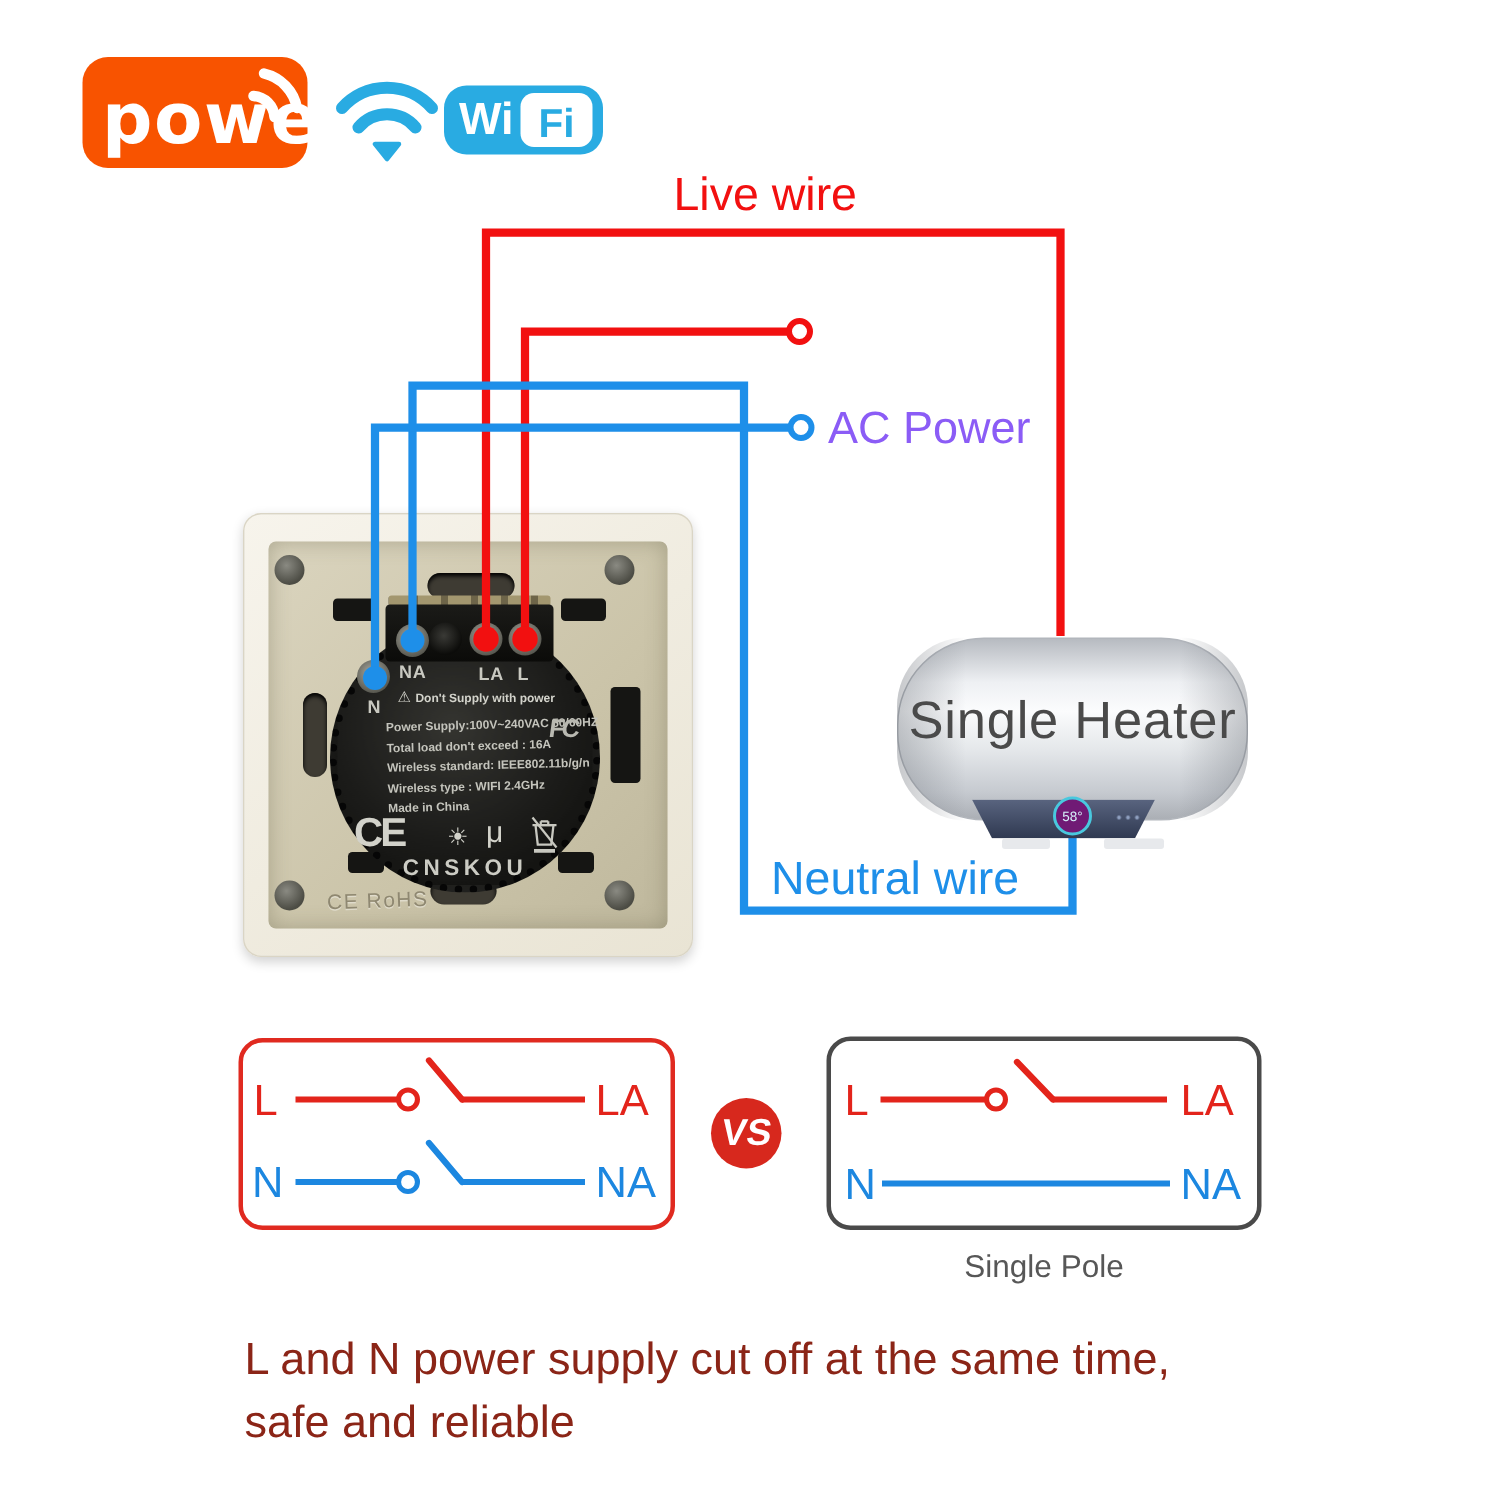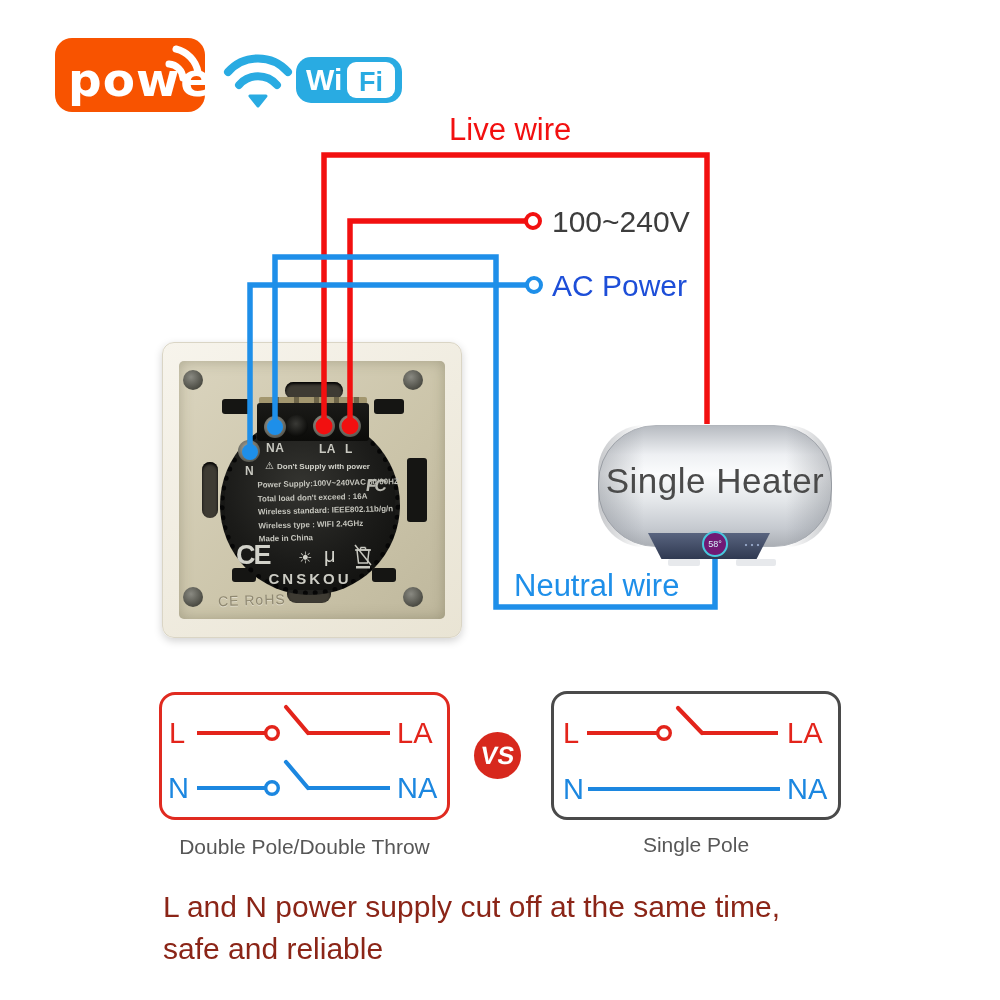--- a/index.html
+++ b/index.html
@@ -16,21 +16,21 @@
   #wifi-badge{left:296px;top:57px;width:106px;height:46px;background:#29ABE2;border-radius:15px;}
   #wifi-badge .wi{position:absolute;left:10px;top:6px;font-size:30px;font-weight:bold;color:#fff;}
   #wifi-badge .fi-box{position:absolute;left:51px;top:5px;width:48px;height:36px;background:#fff;border-radius:9px;
                       display:flex;align-items:flex-end;justify-content:center;}
   #wifi-badge .fi-box span{font-size:27px;font-weight:bold;color:#29ABE2;}
 
   
   .wire-label{white-space:nowrap;z-index:10;}
   #label-live{left:449px;top:112px;font-size:31px;color:#F21010;}
   #label-voltage{left:552px;top:205px;font-size:30px;color:#3D3D3D;}
-  #label-acpower{left:552px;top:269px;font-size:30px;color:#1d4ed8;}
+  #label-acpower{left:552px;top:269px;font-size:30px;color:#8b5cf6;}
   #label-neutral{left:514px;top:568px;font-size:31px;color:#1E8FE9;}
 
   #wires{left:0;top:0;z-index:5;pointer-events:none;}
 
   
   #device{left:162px;top:342px;width:300px;height:296px;z-index:2;}
   #device .frame{position:absolute;inset:0;background:linear-gradient(145deg,#F7F4EC,#E9E4D4);
                  border:1px solid #DAD5C5;border-radius:12px;box-shadow:0 3px 8px rgba(0,0,0,.18);}
   #device .plate{position:absolute;left:17px;top:19px;width:266px;height:258px;border-radius:5px;
                  background:linear-gradient(135deg,#DAD4BE,#CBC4A9 60%,#BFB89D);
@@ -137,21 +137,20 @@
     <path d="M275 427 L275 257 L496 257 L496 607 L715 607 L715 556" fill="none" stroke="#1E8FE9" stroke-width="5.5"></path>
     <path d="M250 452 L250 285 L527 285" fill="none" stroke="#1E8FE9" stroke-width="5.5"></path>
     <circle cx="534" cy="285" r="7" fill="#fff" stroke="#1E8FE9" stroke-width="4"></circle>
     <circle cx="275" cy="427" r="8" fill="#1E8FE9"></circle>
     <circle cx="250" cy="452" r="8" fill="#1E8FE9"></circle>
     <circle cx="324" cy="426" r="8.5" fill="#F21010"></circle>
     <circle cx="350" cy="426" r="8.5" fill="#F21010"></circle>
   </svg>
 
   <div class="abs wire-label" id="label-live">Live wire</div>
-  <div class="abs wire-label" id="label-voltage">100~240V</div>
   <div class="abs wire-label" id="label-acpower">AC Power</div>
   <div class="abs wire-label" id="label-neutral">Neutral wire</div>
 
   <div class="abs" id="device">
     <div class="frame"></div>
     <div class="plate"></div>
     <div class="hole" style="left:21px;top:28px;"></div>
     <div class="hole" style="left:241px;top:28px;"></div>
     <div class="hole" style="left:21px;top:245px;"></div>
     <div class="hole" style="left:241px;top:245px;"></div>
@@ -247,21 +246,20 @@
       <text x="9" y="105" font-size="29" fill="#1C87E0">N</text>
       <line x1="34" y1="95" x2="226" y2="95" stroke="#1C87E0" stroke-width="4"></line>
       <text x="233" y="105" font-size="29" fill="#1C87E0">NA</text>
     </svg>
   </div>
 
   <div class="abs" id="vs-badge">
     <span>VS</span>
   </div>
 
-  <div class="abs caption" id="dpdt-caption">Double Pole/Double Throw</div>
   <div class="abs" id="footer">
     <div>L and N power supply cut off at the same time,</div>
     <div>safe and reliable</div>
   </div>
 
   <div class="abs caption" id="sp-caption">Single Pole</div>
 
 </div>
 
 </body></html>

